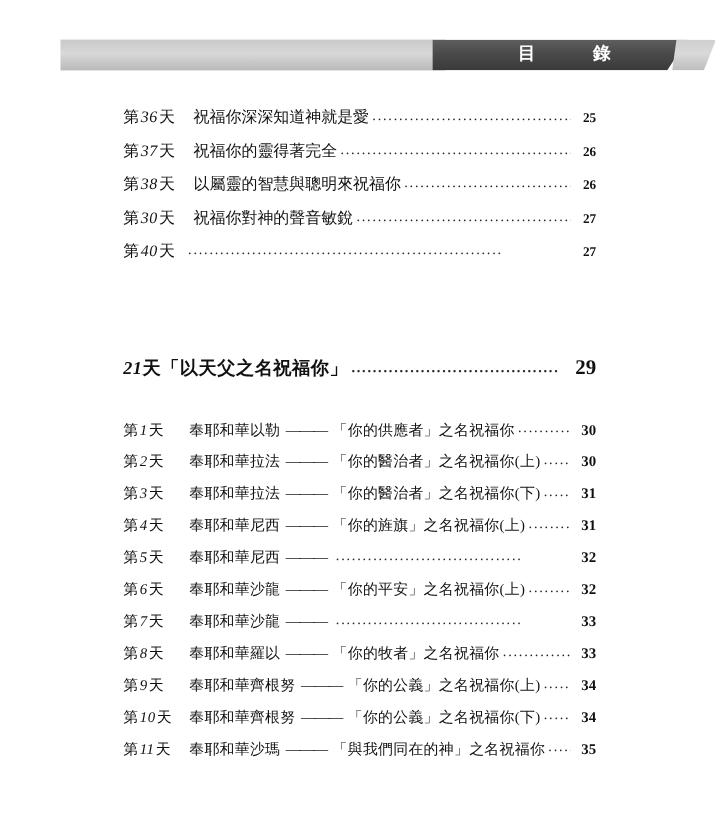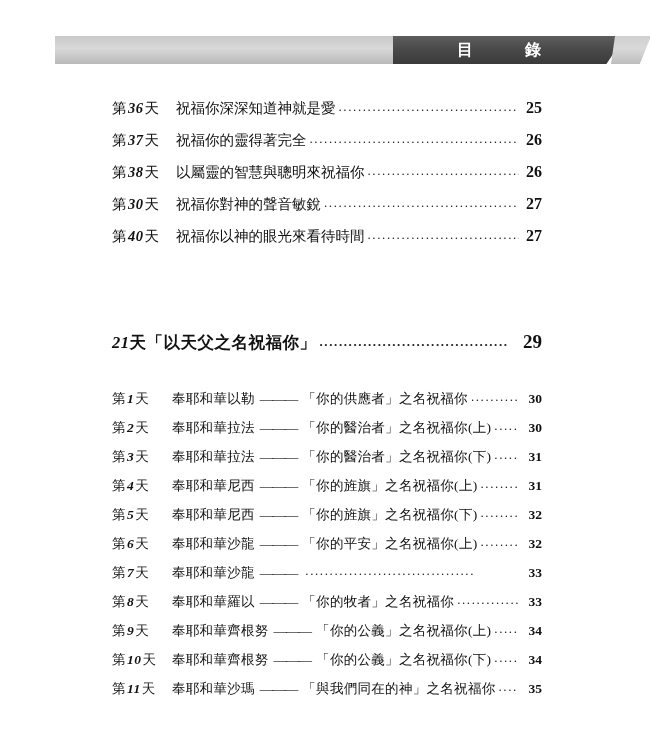--- a/index.html
+++ b/index.html
@@ -45,21 +45,21 @@
     position: absolute;
     left: 556px;
     top: 0;
     height: 28px;
     width: 40px;
     background: linear-gradient(to bottom, #cfcfcf 0%, #d9d9d9 45%, #bdbdbd 100%);
     clip-path: polygon(10% 0, 100% 0, 72% 100%, 0 100%);
   }
   .header-title {
     position: absolute;
-    left: 328px;
+    left: 342px;
     top: 0;
     width: 232px;
     height: 28px;
     line-height: 28px;
     color: #ffffff;
     font-size: 16px;
     font-weight: bold;
     letter-spacing: 0;
     text-align: center;
     font-family: "Liberation Serif", "DejaVu Serif", serif;
@@ -83,39 +83,38 @@
   }
   .day {
     display: inline-block;
     min-width: 56px;
     letter-spacing: 0.5px;
   }
   .day .num {
     font-style: italic;
     font-family: "Liberation Serif", "DejaVu Serif", serif;
     padding: 0 1px;
-    font-weight: bold;
   }
   .title-cell {
     margin-left: 8px;
     text-align: center;
   }
   .dots {
     flex: 1 1 auto;
     overflow: hidden;
     margin: 0 3px;
     position: relative;
     top: -2px;
     letter-spacing: 1.6px;
     font-size: 13px;
     color: #222;
   }
   .page {
     font-weight: bold;
-    font-size: 16px;
+    font-size: 12px;
     min-width: 20px;
     text-align: right;
     font-family: "Liberation Serif", "DejaVu Serif", serif;
   }
 
   
   .section-row {
     margin-top: 44px;
     margin-bottom: 40px;
     font-size: 16.5px;
@@ -182,21 +181,20 @@
       <span class="page">26</span>
     </div>
     <div class="toc-row">
       <span class="day"><span>第</span><span class="num">30</span><span>天</span></span>
       <span class="title-cell">祝福你對神的聲音敏銳</span>
       <span class="dots">...........................................................</span>
       <span class="page">27</span>
     </div>
     <div class="toc-row">
       <span class="day"><span>第</span><span class="num">40</span><span>天</span></span>
-      <span class="title-cell">祝福你以神的眼光來看待時間</span>
       <span class="dots">...........................................................</span>
       <span class="page">27</span>
     </div>
   </div>
 
   <div class="toc-row section-row">
     <span class="sec-title"><span>21</span><span class="cjk">天「以天父之名祝福你」</span></span>
     <span class="dots">.......................................</span>
     <span class="page">29</span>
   </div>
@@ -236,21 +234,20 @@
       <span class="dash">———</span>
       <span class="quote">「你的旌旗」之名祝福你(上)</span>
       <span class="dots">...................................</span>
       <span class="page">31</span>
     </div>
 
     <div class="toc-row name-row">
       <span class="day"><span>第</span><span class="num">5</span><span>天</span></span>
       <span class="nm">奉耶和華尼西</span>
       <span class="dash">———</span>
-      <span class="quote">「你的旌旗」之名祝福你(下)</span>
       <span class="dots">...................................</span>
       <span class="page">32</span>
     </div>
 
     <div class="toc-row name-row">
       <span class="day"><span>第</span><span class="num">6</span><span>天</span></span>
       <span class="nm">奉耶和華沙龍</span>
       <span class="dash">———</span>
       <span class="quote">「你的平安」之名祝福你(上)</span>
       <span class="dots">...................................</span>

